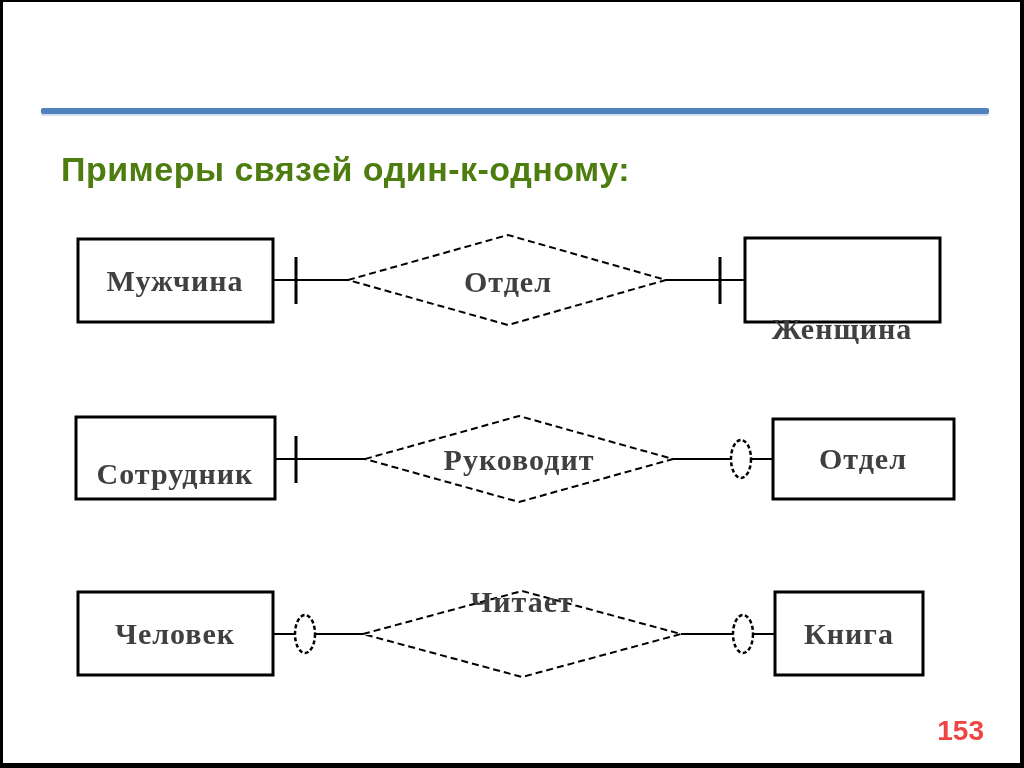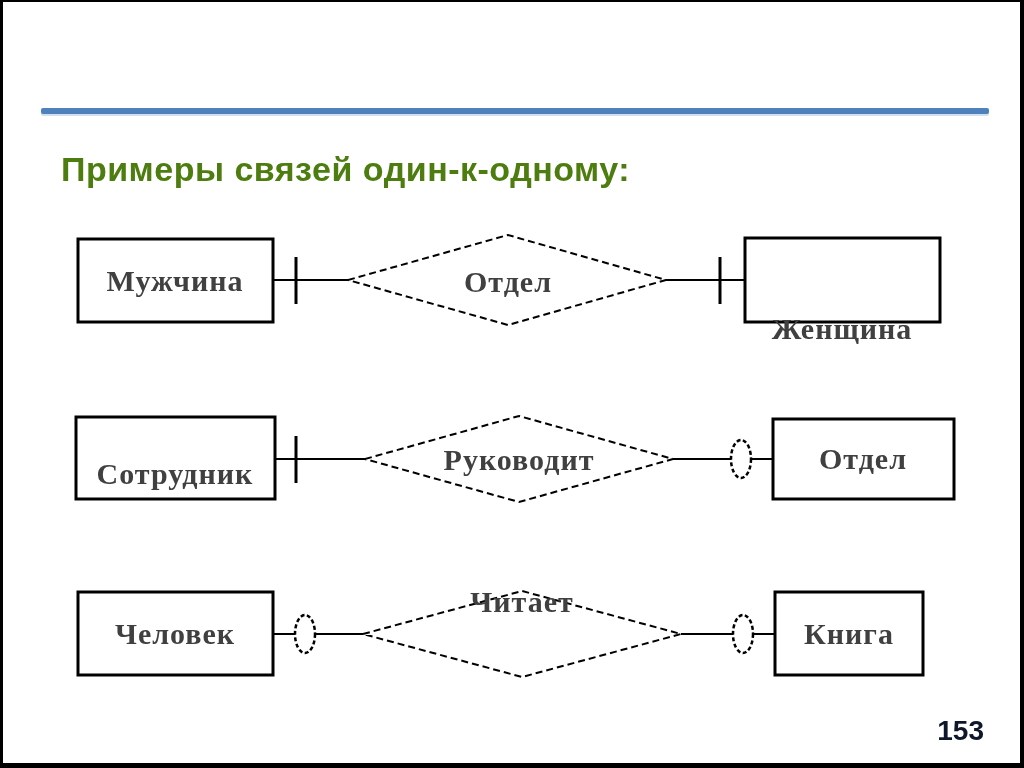--- a/index.html
+++ b/index.html
@@ -29,21 +29,21 @@
     color:#4d7c0f;white-space:nowrap;
   }
   .diagram-svg{position:absolute;left:0;top:0;width:1024px;height:768px;}
   .er-label{
     position:absolute;transform:translate(-50%,-50%);
     font-family:Liberation Serif, serif;font-weight:bold;
     font-size:30px;letter-spacing:1px;color:#404040;white-space:nowrap;
   }
   .page-number{
     position:absolute;right:36px;bottom:16px;
-    font-size:28px;font-weight:bold;color:#0f172a;
+    font-size:28px;font-weight:bold;color:#ef4444;
   }
 </style>
 </head>
 <body>
 
 <div class="page">
 
   <div class="divider"></div>
   <div class="subtitle">Примеры связей один-к-одному:</div>
 

